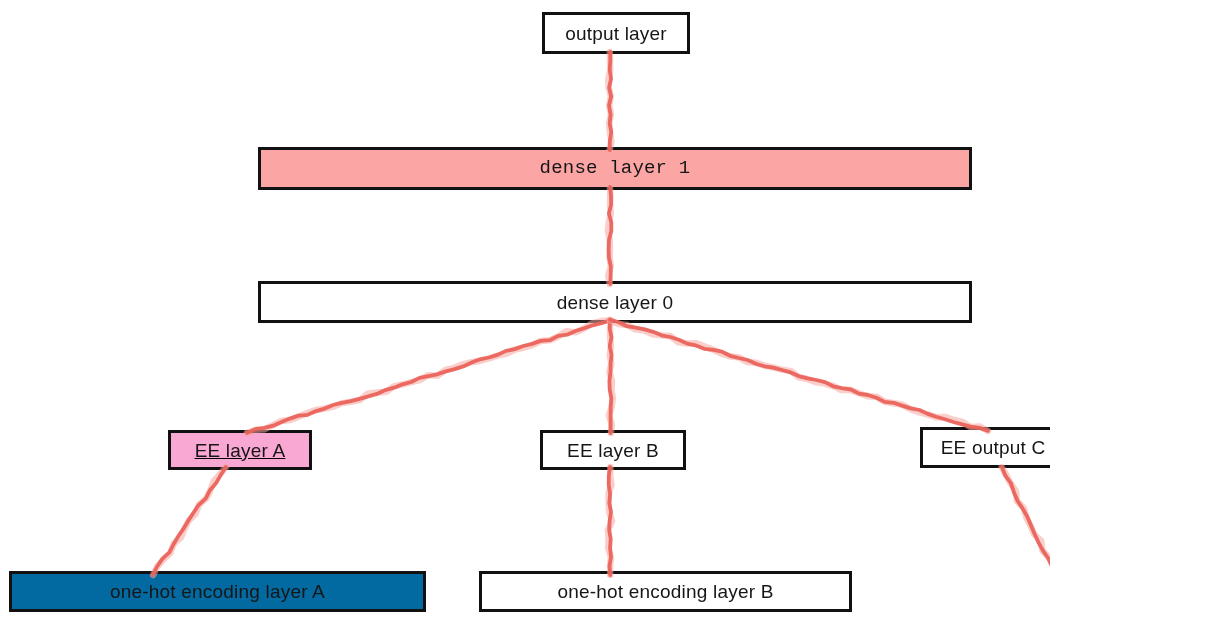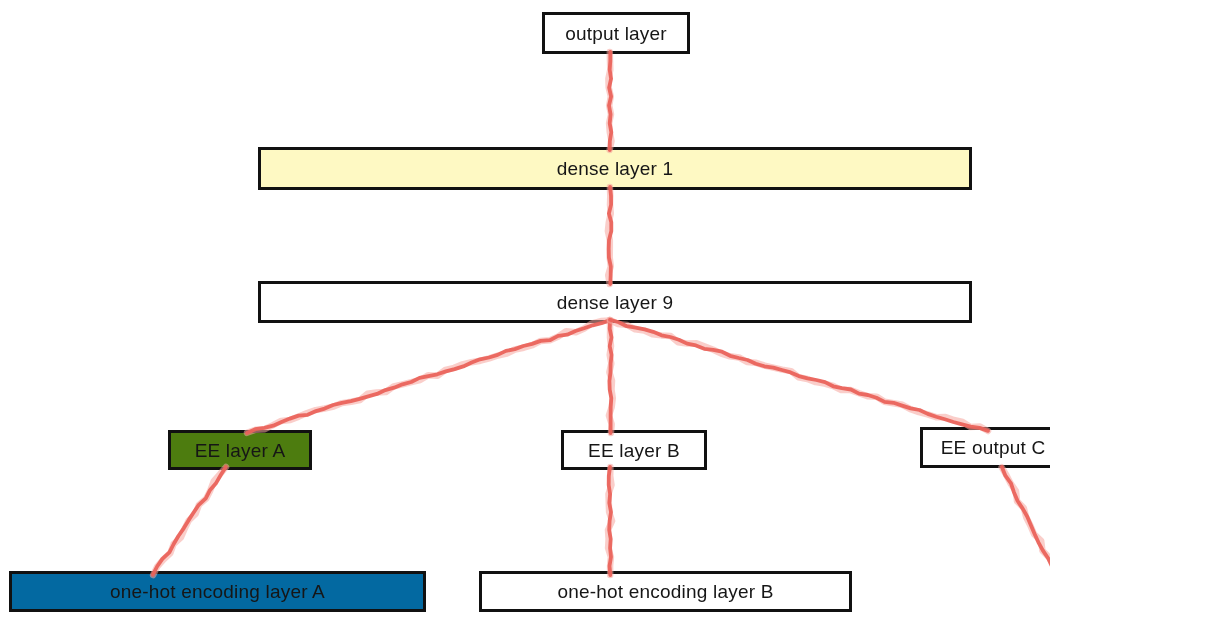--- a/index.html
+++ b/index.html
@@ -71,30 +71,30 @@
       <polyline points="152.8,574.9 157.1,566.5 162.4,558.8 169.4,552.4 173.7,544.0 178.4,536.0 183.7,528.3 188.5,520.4 193.6,512.5 198.8,504.8 205.8,498.3 210.1,489.9 216.2,482.9 220.9,474.8 225.8,466.9" fill="none" stroke="#ea635b" stroke-width="3.8" stroke-opacity="0.95" stroke-linecap="round" stroke-linejoin="round"></polyline>
       <polyline points="610.2,575.0 610.1,566.0 610.9,557.0 608.1,548.0 608.6,539.0 608.0,530.0 612.1,521.0 609.1,512.0 608.8,503.0 608.5,494.0 611.5,485.0 610.2,476.0 610.4,467.0" fill="none" stroke="#f5a69f" stroke-width="6.5" stroke-opacity="0.55" stroke-linecap="round" stroke-linejoin="round"></polyline>
       <polyline points="610.3,575.0 609.5,566.0 611.0,557.0 610.1,548.0 610.7,539.0 609.2,530.0 609.6,521.0 611.0,512.0 609.3,503.0 610.1,494.0 608.7,485.0 608.8,476.0 610.0,467.0" fill="none" stroke="#ea635b" stroke-width="3.8" stroke-opacity="0.95" stroke-linecap="round" stroke-linejoin="round"></polyline>
       <polyline points="1056.3,574.9 1053.1,566.1 1049.3,557.6 1042.4,550.6 1041.2,540.9 1034.0,534.1 1030.4,525.5 1026.2,517.2 1023.8,508.0 1017.0,501.1 1016.0,491.1 1010.6,483.5 1006.4,475.2 1001.6,467.2" fill="none" stroke="#f5a69f" stroke-width="6.5" stroke-opacity="0.55" stroke-linecap="round" stroke-linejoin="round"></polyline>
       <polyline points="1055.9,575.0 1052.2,566.5 1048.1,558.2 1042.8,550.4 1038.4,542.3 1034.5,533.8 1030.9,525.3 1027.3,516.7 1022.7,508.6 1017.5,500.8 1013.9,492.2 1011.0,483.3 1005.4,475.7 1001.9,467.0" fill="none" stroke="#ea635b" stroke-width="3.8" stroke-opacity="0.95" stroke-linecap="round" stroke-linejoin="round"></polyline>
     </svg>
 
   <div class="node" id="n-output" style="border-color: rgb(17, 17, 17); background: rgb(255, 255, 255);">
     <span class="lbl" style="color: rgb(22, 22, 22);">output layer</span>
   </div>
-  <div class="node" id="n-dense1" style="border-color: rgb(17, 17, 17); background: #fef9c3;">
+  <div class="node" id="n-dense1" style="border-color: rgb(17, 17, 17); background: #fca5a5; font-family: Liberation Mono, monospace;">
     <span class="lbl" style="color: rgb(22, 22, 22);">dense layer 1</span>
   </div>
   <div class="node" id="n-dense0" style="border-color: rgb(17, 17, 17); background: rgb(255, 255, 255);">
-    <span class="lbl" style="color: rgb(22, 22, 22);">dense layer 9</span>
+    <span class="lbl" style="color: rgb(22, 22, 22);">dense layer 0</span>
   </div>
-  <div class="node" id="n-eeA" style="border-color: rgb(17, 17, 17); background: #4d7c0f;">
+  <div class="node" id="n-eeA" style="border-color: rgb(17, 17, 17); background: #f9a8d4; text-decoration: underline;">
     <span class="lbl" style="color: rgb(22, 22, 22);">EE layer A</span>
   </div>
-  <div class="node" id="n-eeB" style="border-color: rgb(17, 17, 17); background: rgb(255, 255, 255); margin-left: 21px;">
+  <div class="node" id="n-eeB" style="border-color: rgb(17, 17, 17); background: rgb(255, 255, 255);">
     <span class="lbl" style="color: rgb(22, 22, 22);">EE layer B</span>
   </div>
   <div class="node" id="n-eeC" style="border-color: rgb(17, 17, 17); background: rgb(255, 255, 255);">
     <span class="lbl" style="color: rgb(22, 22, 22);">EE output C</span>
   </div>
   <div class="node" id="n-ohA" style="border-color: rgb(17, 17, 17); background: #0369a1;">
     <span class="lbl" style="color: rgb(22, 22, 22);">one-hot encoding layer A</span>
   </div>
   <div class="node" id="n-ohB" style="border-color: rgb(17, 17, 17); background: rgb(255, 255, 255); margin-left: 22px;">
     <span class="lbl" style="color: rgb(22, 22, 22);">one-hot encoding layer B</span>

